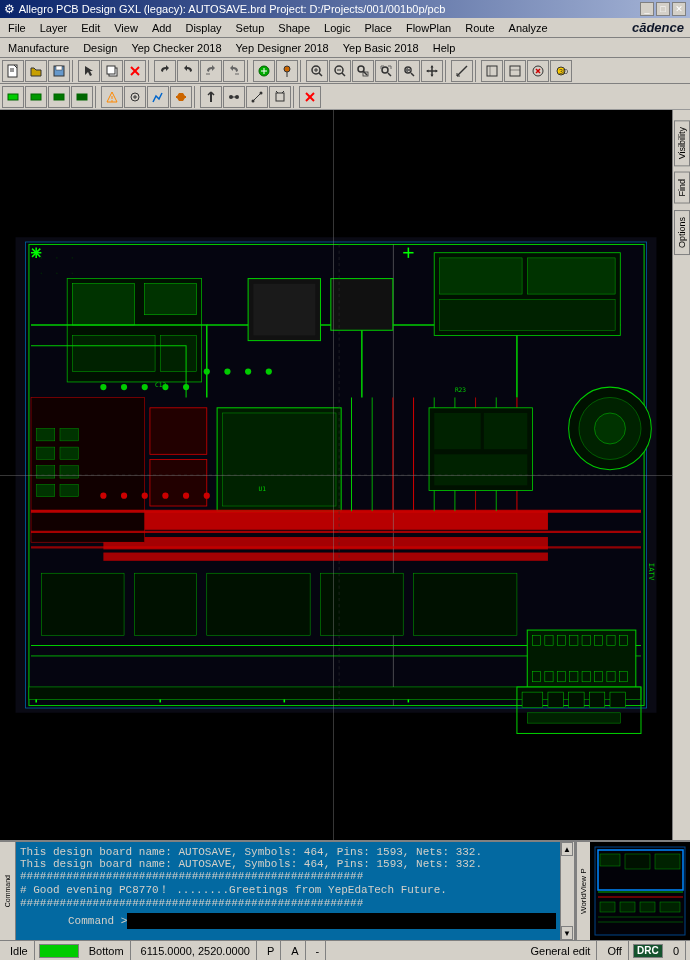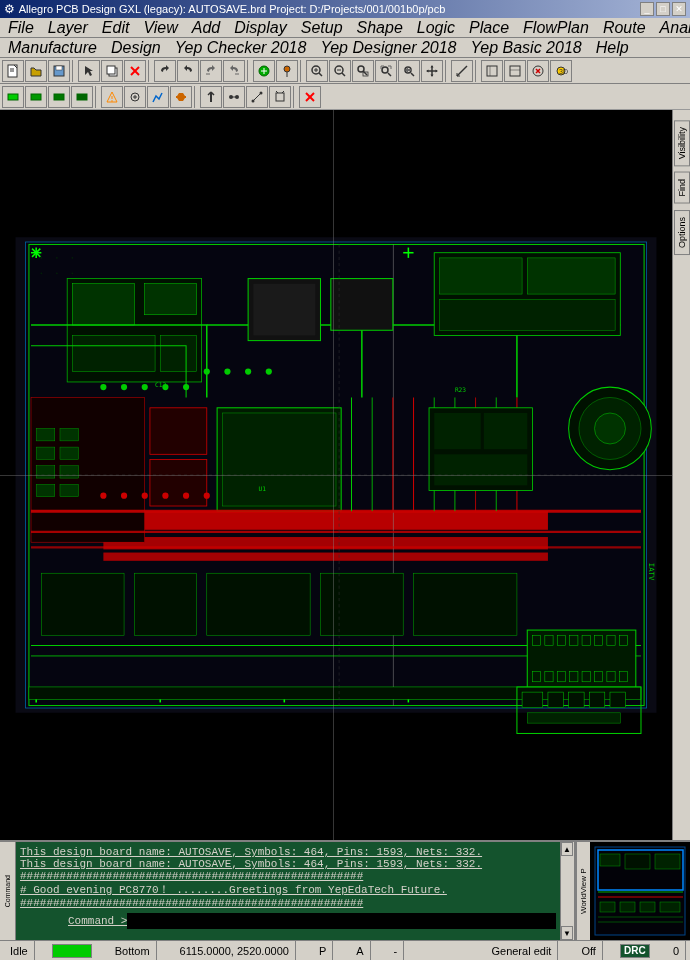--- a/index.html
+++ b/index.html
@@ -31,24 +31,23 @@
       background: #d4d0c8;
       height: 20px;
       display: flex;
       align-items: center;
       border-bottom: 1px solid #808080;
       padding: 0 2px;
       gap: 2px;
     }
     .menu-item {
       padding: 2px 6px;
-      font-size: 16px;
+      font-size: 11px;
       cursor: pointer;
       color: #000;
-      font-style: italic;
     }
 
     
     #menu-bar2 {
       background: #d4d0c8;
       height: 20px;
       display: flex;
       align-items: center;
       border-bottom: 1px solid #808080;
       padding: 0 2px;
@@ -150,44 +149,43 @@
       justify-content: space-around;
       font-size: 8px;
     }
     .console-label {
       writing-mode: vertical-rl;
       transform: rotate(180deg);
       font-size: 8px;
     }
     #console-text {
       flex: 1;
-      background: #14532d;
+      background: #0369a1;
       color: #d4d0c8;
       font-family: 'Courier New', monospace;
       font-size: 11px;
       padding: 4px;
       overflow-y: auto;
-      text-decoration: underline;
     }
     #console-scroll {
       width: 14px;
       background: #d4d0c8;
       border-left: 1px solid #808080;
     }
 
     
     #status-bar {
       height: 20px;
       background: #d4d0c8;
       border-top: 1px solid #808080;
       display: flex;
       align-items: center;
       font-size: 11px;
       padding: 0 4px;
-      gap: 17px;
+      gap: 4px;
     }
     .status-seg {
       padding: 0 6px;
       border-right: 1px solid #808080;
       height: 100%;
       display: flex;
       align-items: center;
     }
     .status-green {
       background: #00cc00;

